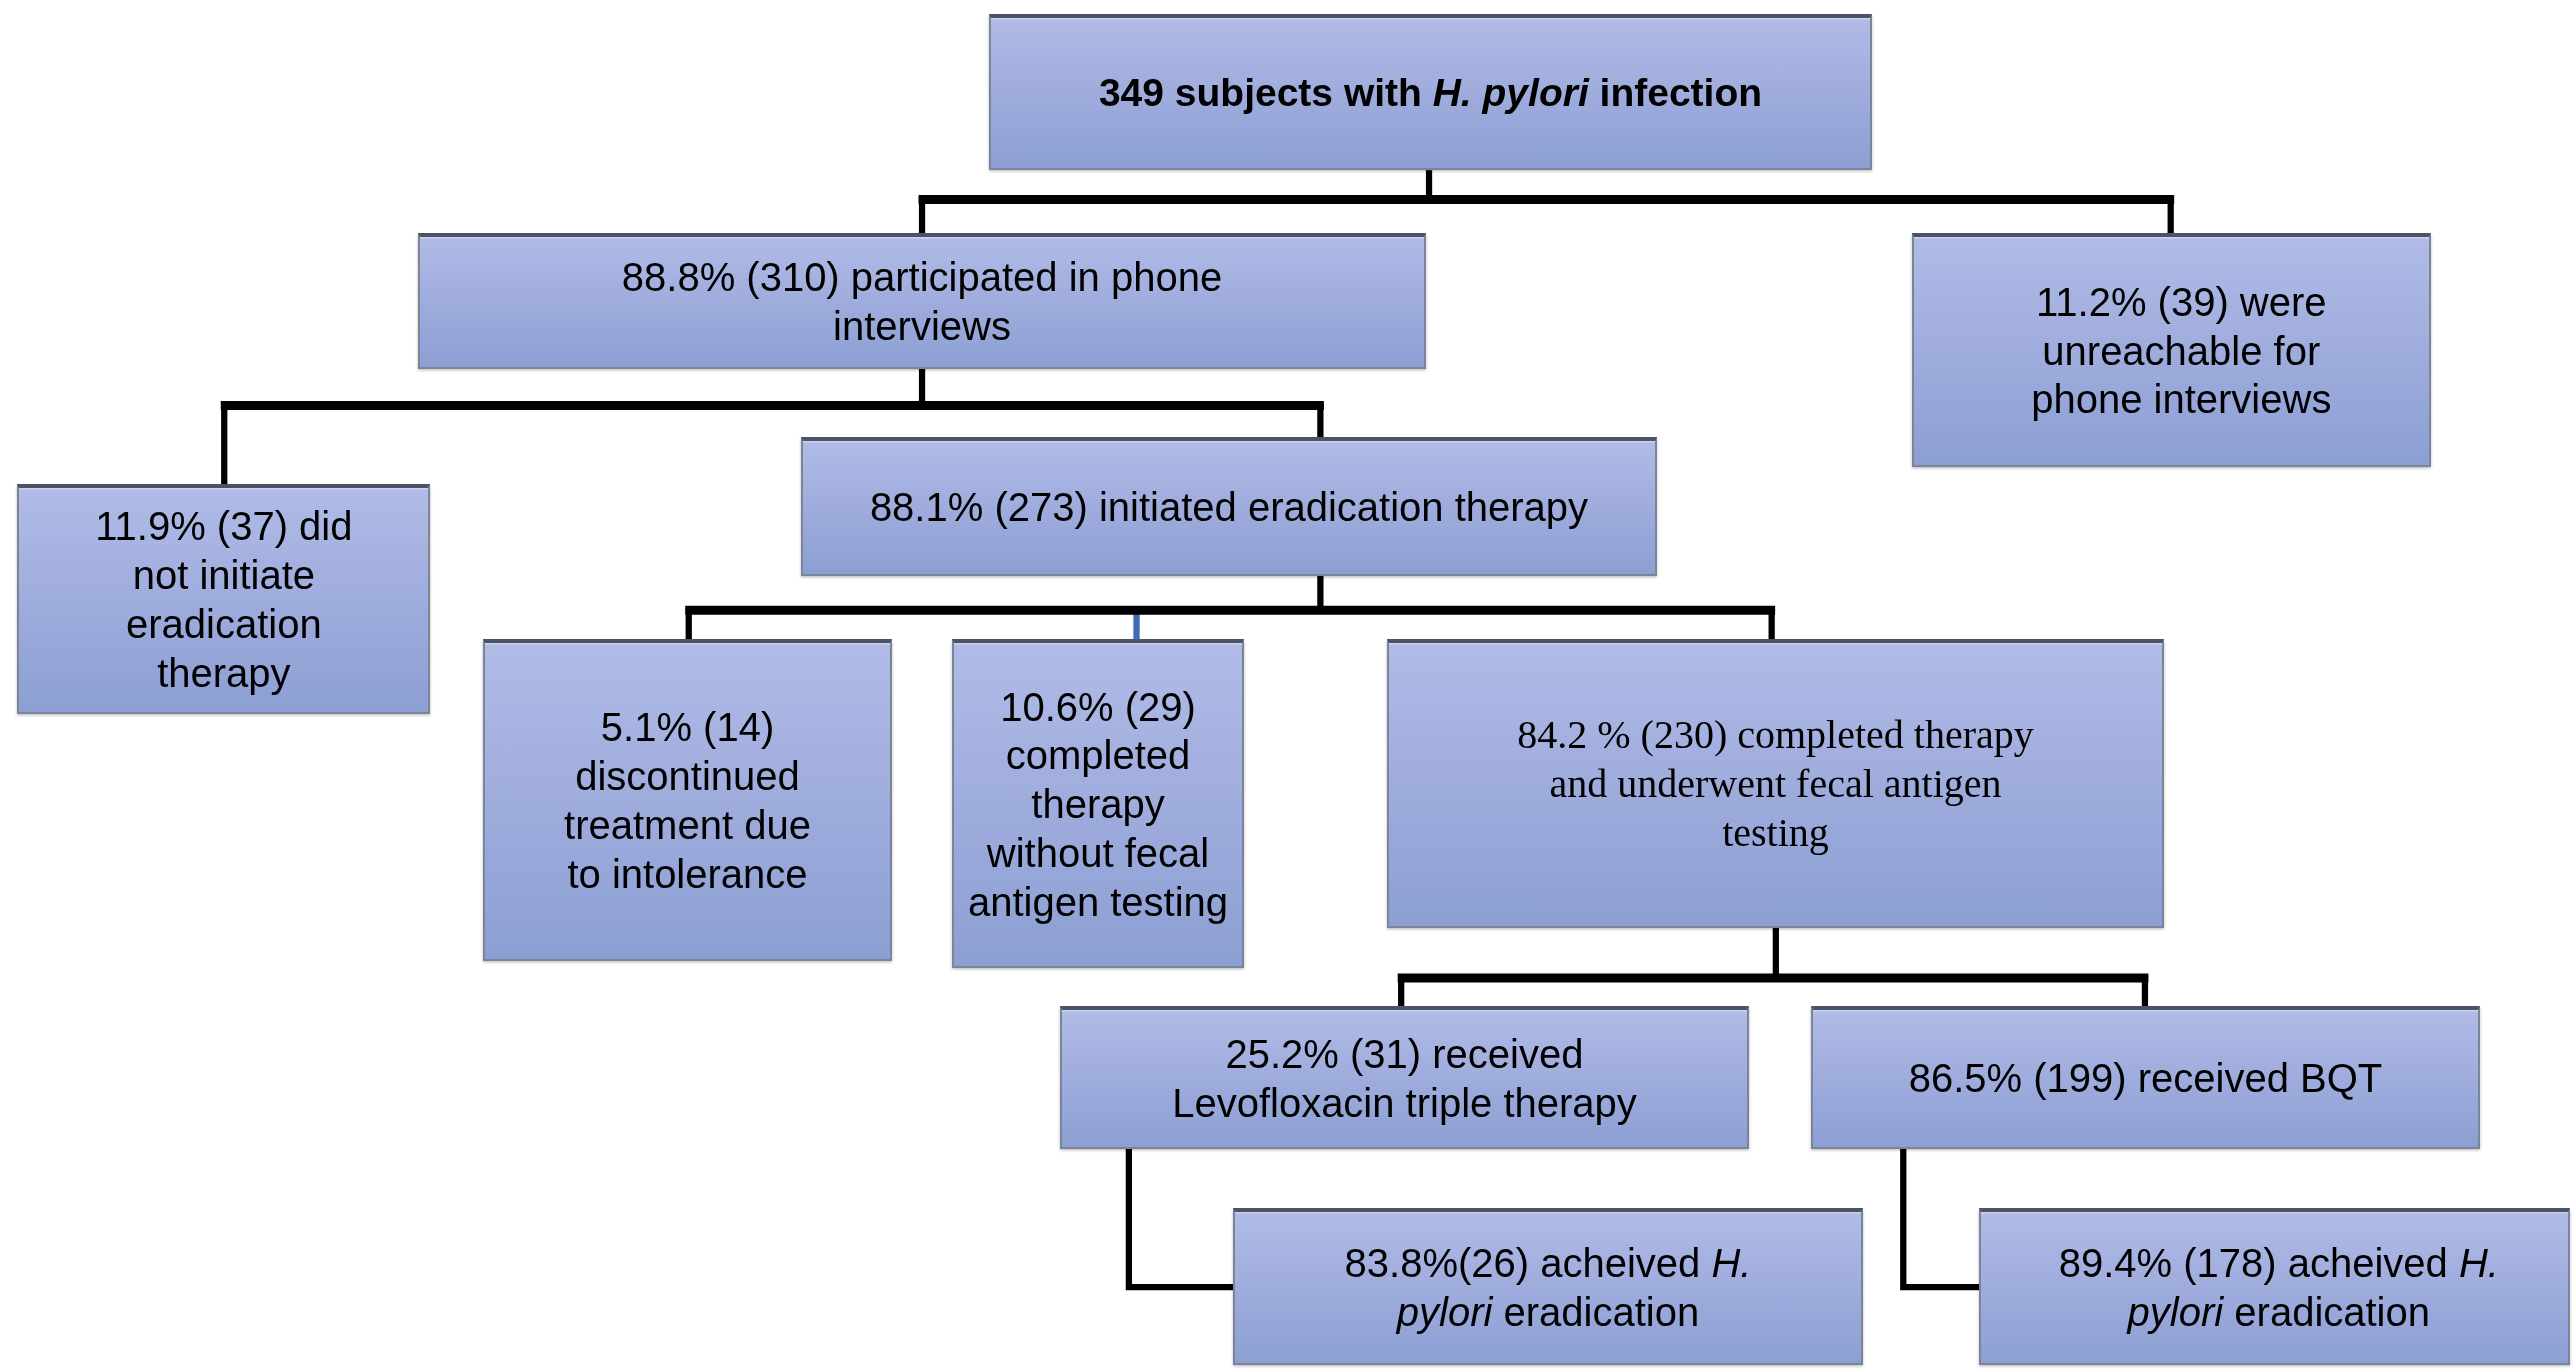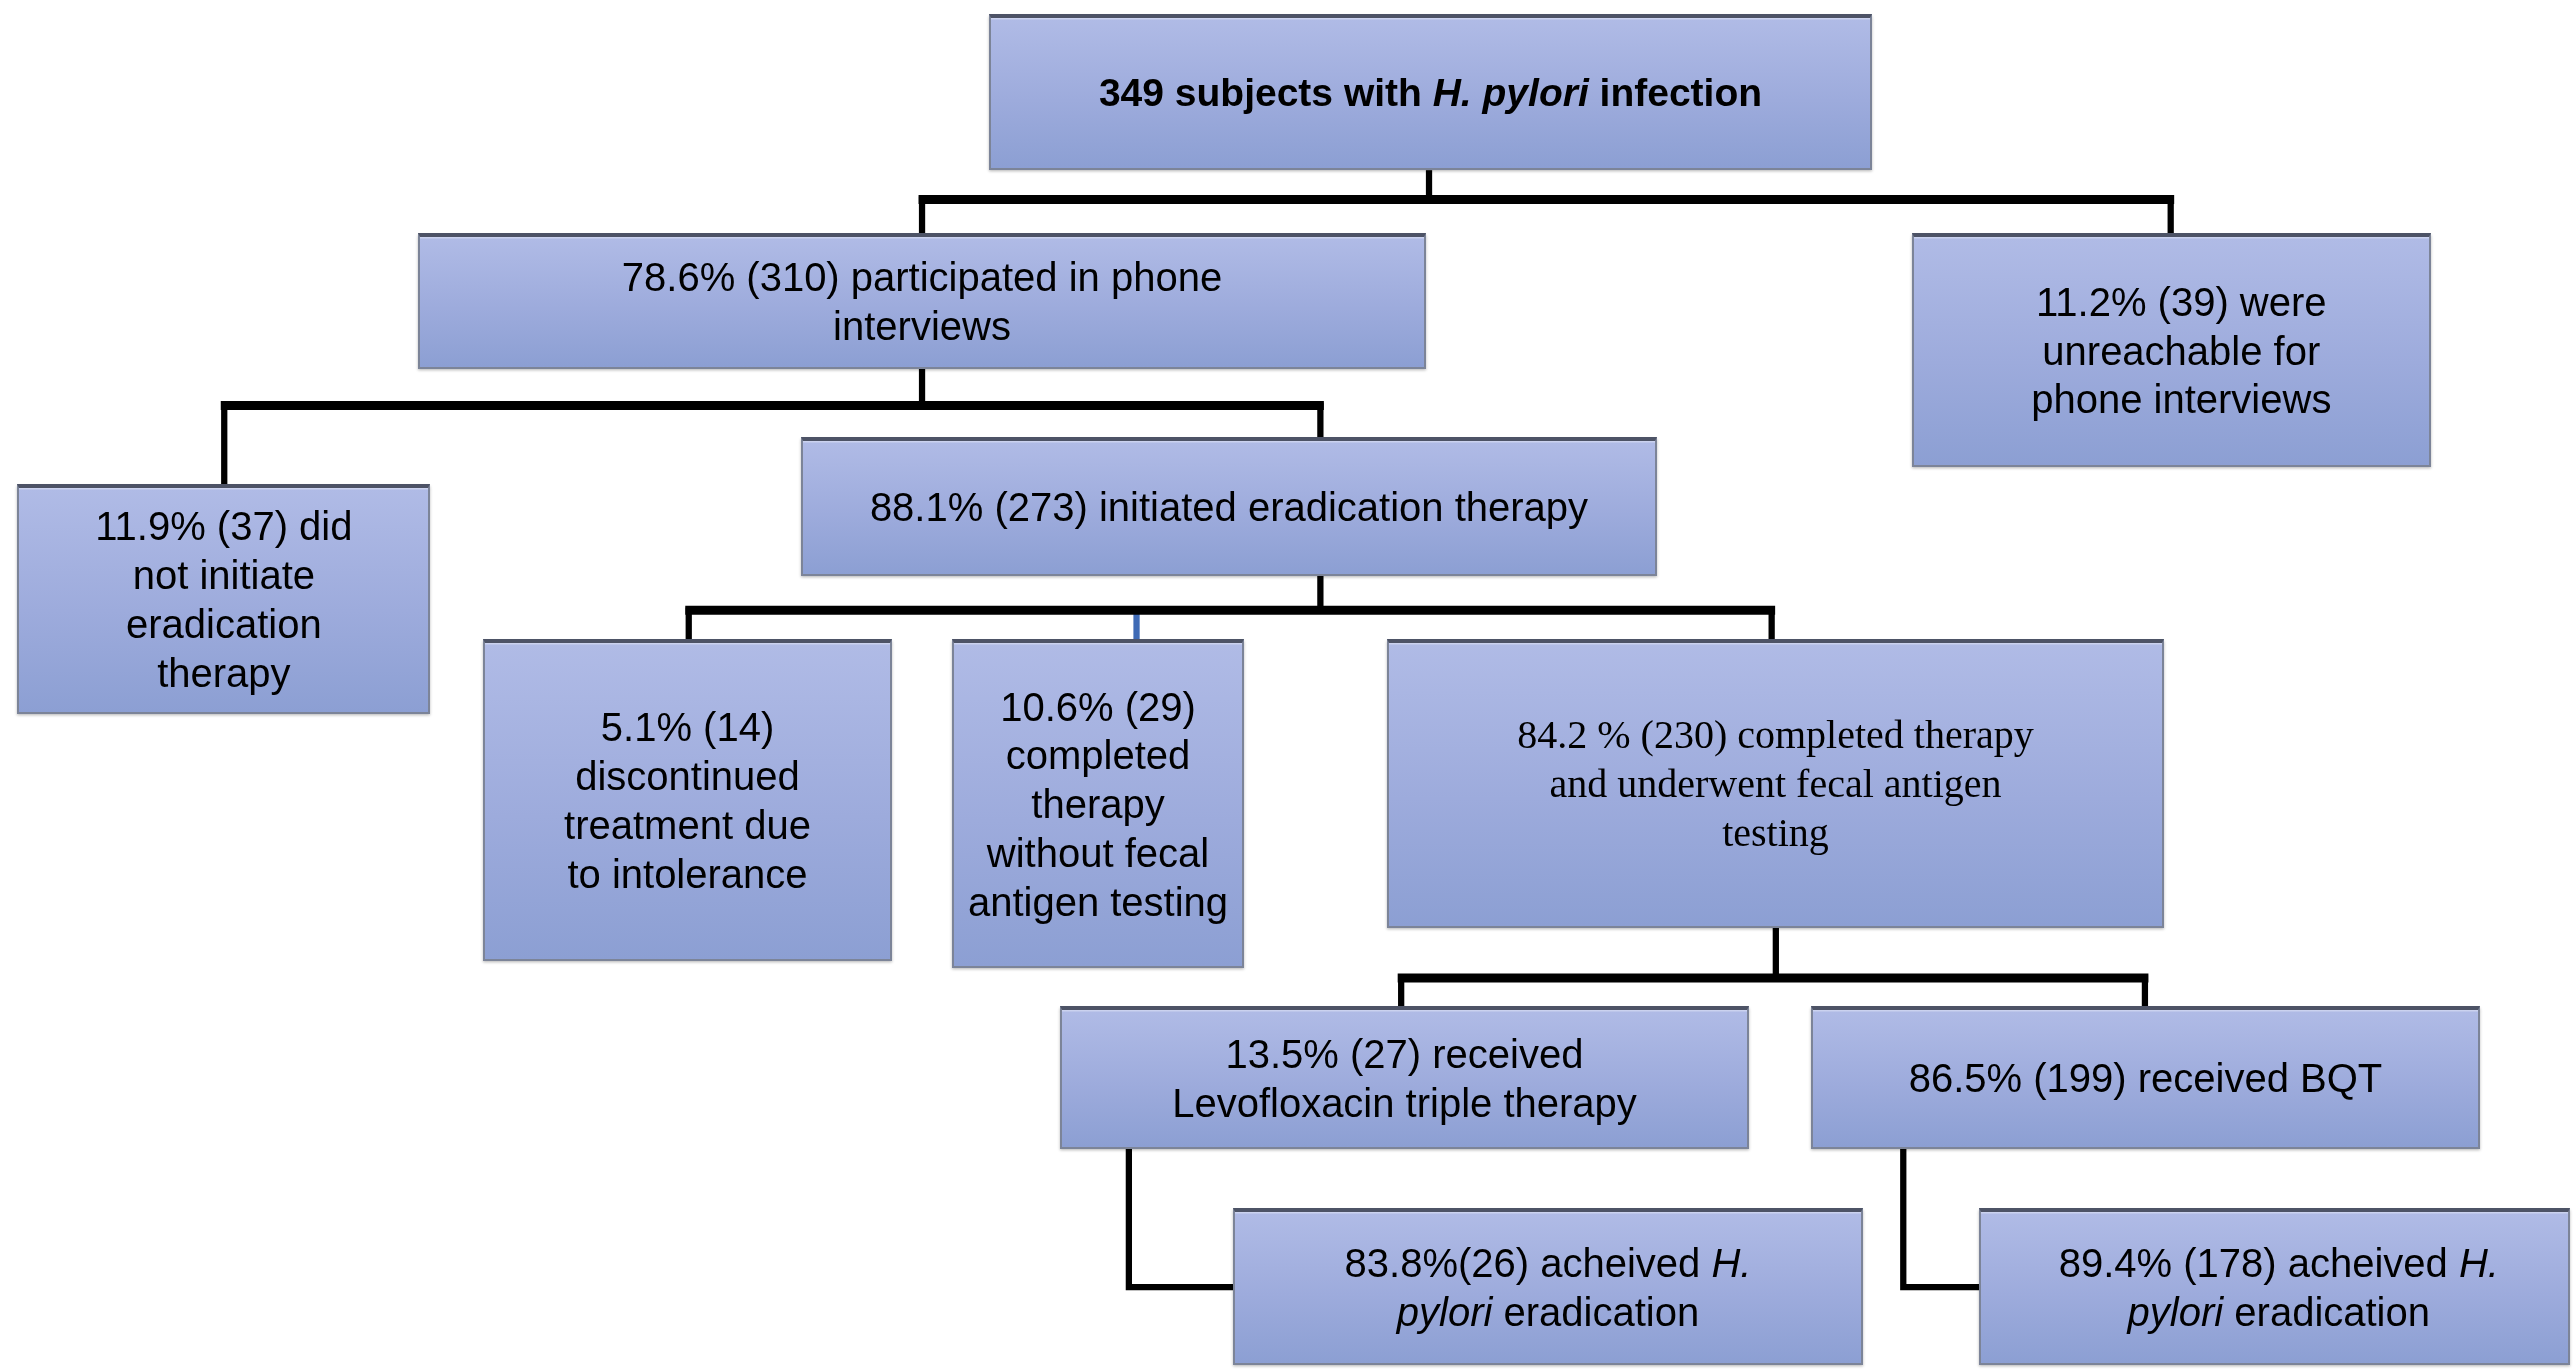--- a/index.html
+++ b/index.html
@@ -76,21 +76,21 @@
     <line class="cn" x1="3080" y1="1400" x2="3080" y2="1450" stroke-width="9"></line>
     <polyline class="cn" points="1621,1646 1621,1848 1775,1848" fill="none" stroke-width="9"></polyline>
     <polyline class="cn" points="2733,1646 2733,1848 2847,1848" fill="none" stroke-width="9"></polyline>
   </svg>
 
   <div class="node" id="n-total">
     <span class="label"><span>349 subjects with </span><i>H. pylori</i><span> infection</span></span>
   </div>
 
   <div class="node" id="n-interviewed">
-    <span class="label">78.6% (310) participated in phone
+    <span class="label">88.8% (310) participated in phone
 interviews</span>
   </div>
 
   <div class="node" id="n-unreachable">
     <span class="label">11.2% (39) were
 unreachable for
 phone interviews</span>
   </div>
 
   <div class="node" id="n-not-initiated">
@@ -119,21 +119,21 @@
 antigen testing</span>
   </div>
 
   <div class="node" id="n-completed-tested">
     <span class="label">84.2 % (230) completed therapy
 and underwent fecal antigen
 testing</span>
   </div>
 
   <div class="node" id="n-levofloxacin">
-    <span class="label">13.5% (27) received
+    <span class="label">25.2% (31) received
 Levofloxacin triple therapy</span>
   </div>
 
   <div class="node" id="n-bqt">
     <span class="label">86.5% (199) received BQT</span>
   </div>
 
   <div class="node" id="n-levo-erad">
     <span class="label"><span>83.8%(26) acheived </span><i>H.
 pylori</i><span> eradication</span></span>

